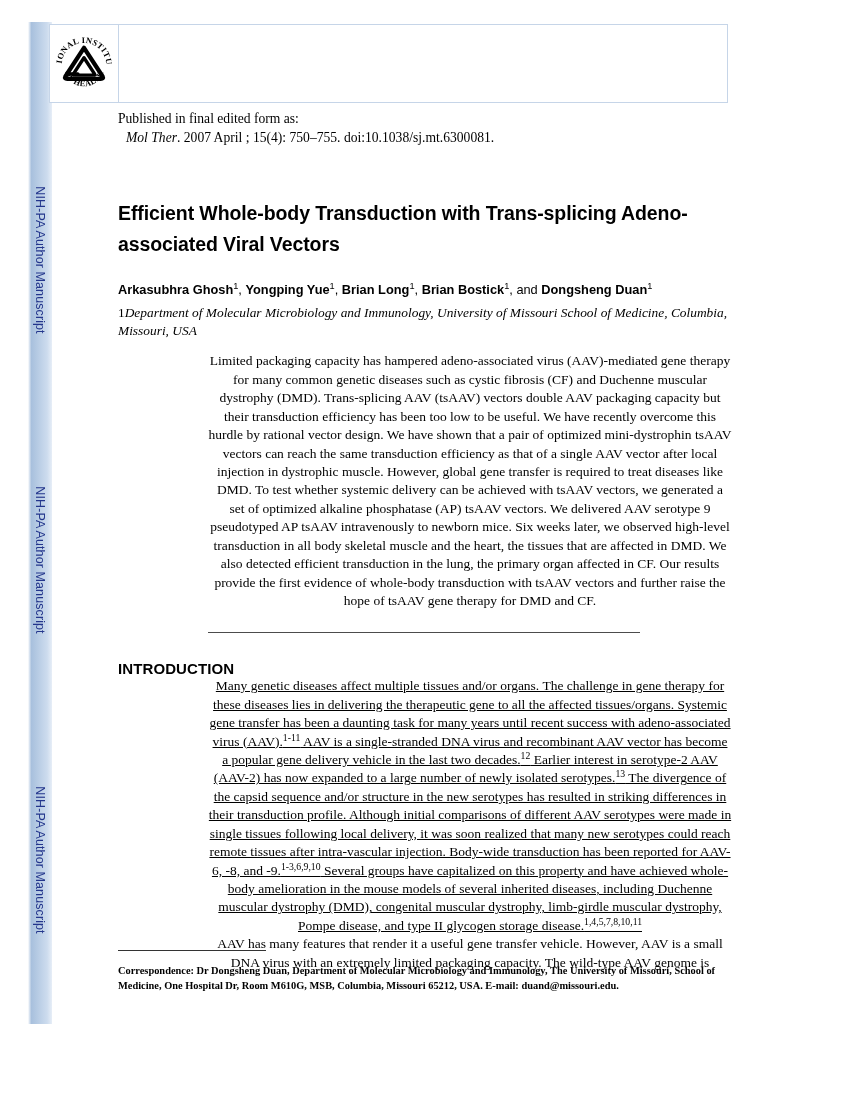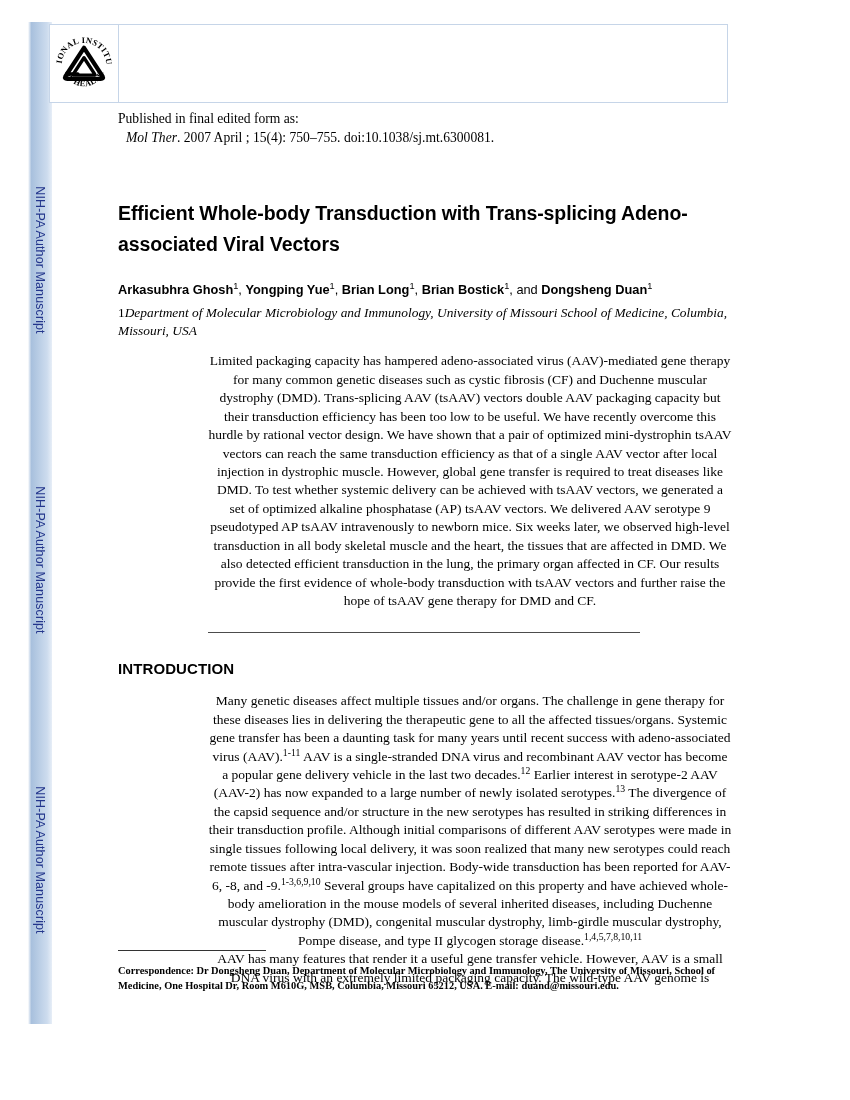--- a/index.html
+++ b/index.html
@@ -154,21 +154,21 @@
     margin-left: 90px;
     width: 524px;
   }
   .body-p {
     font-size: 13.5px;
     line-height: 1.365;
     text-align: center;
     margin: 0;
   }
   #abstract-p { margin-top: 13px; }
-  .intro-p { margin-top: 15px; }
+  .intro-p { margin-top: 0; text-decoration: underline; }
   #intro-p2 { }
 
   #abstract-rule {
     margin: 22px 0 0 90px;
     width: 432px;
     height: 0;
     border-top: 1px solid #4c4c4c;
   }
 
   

